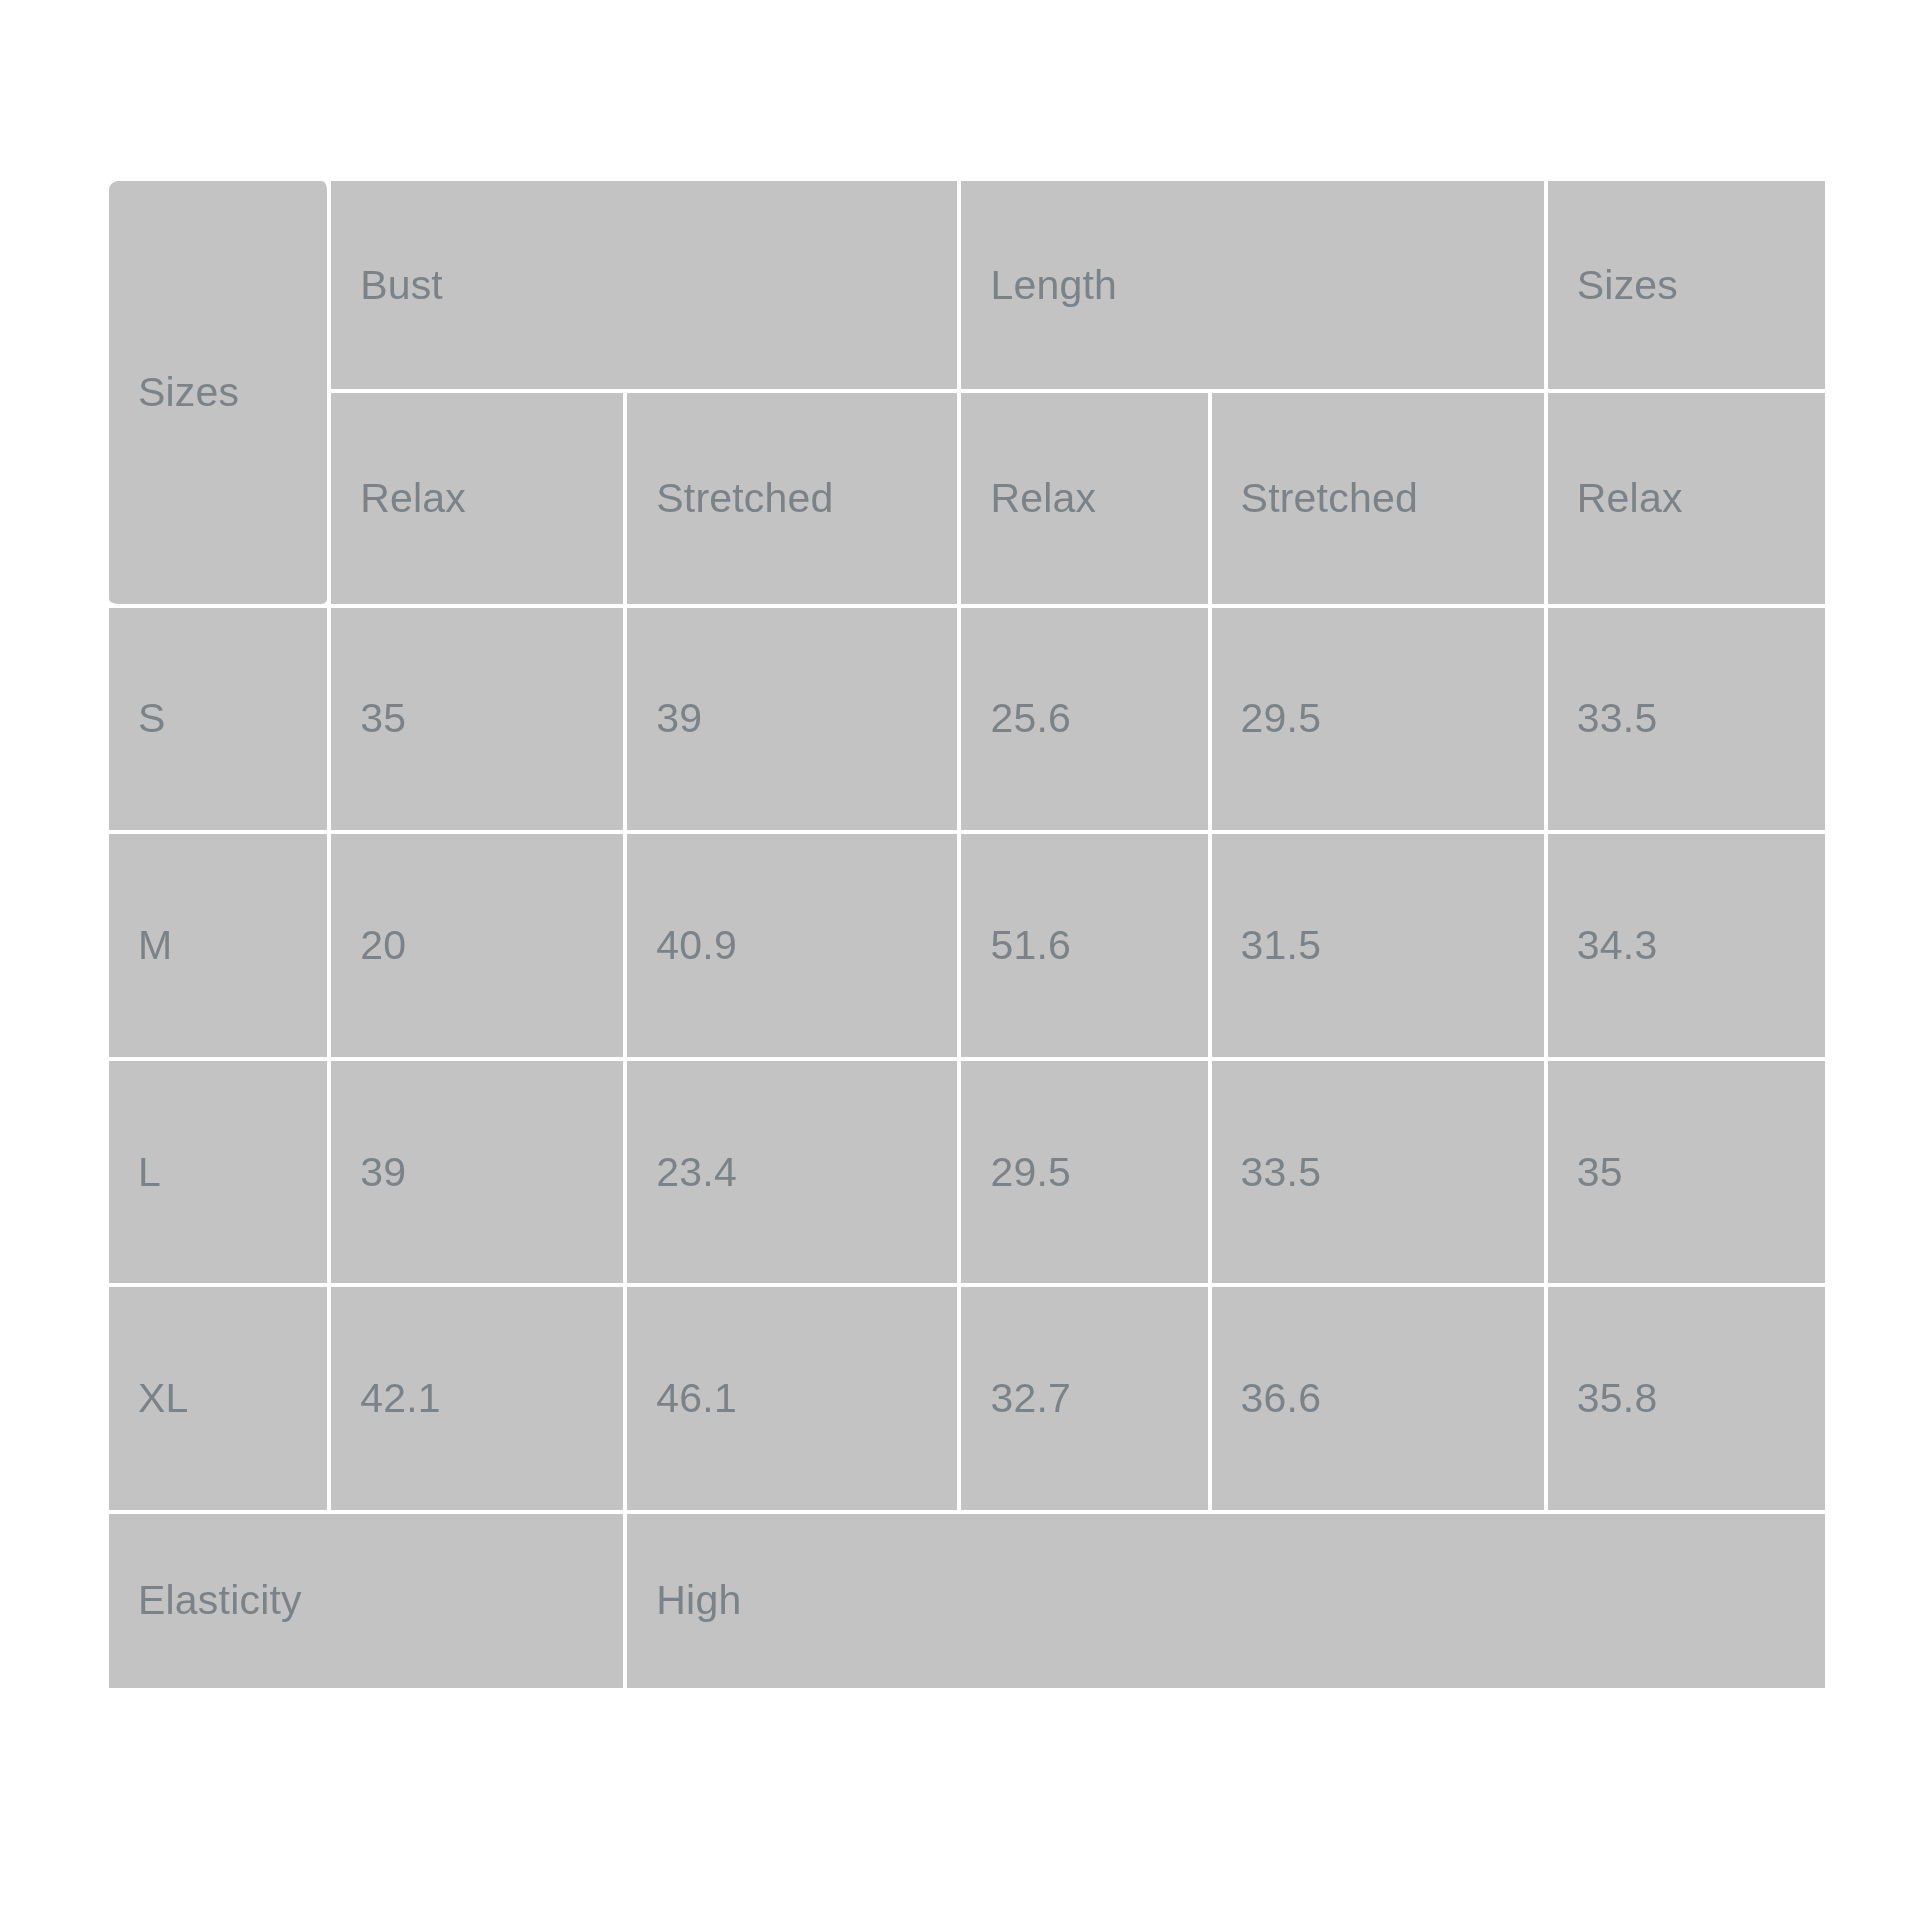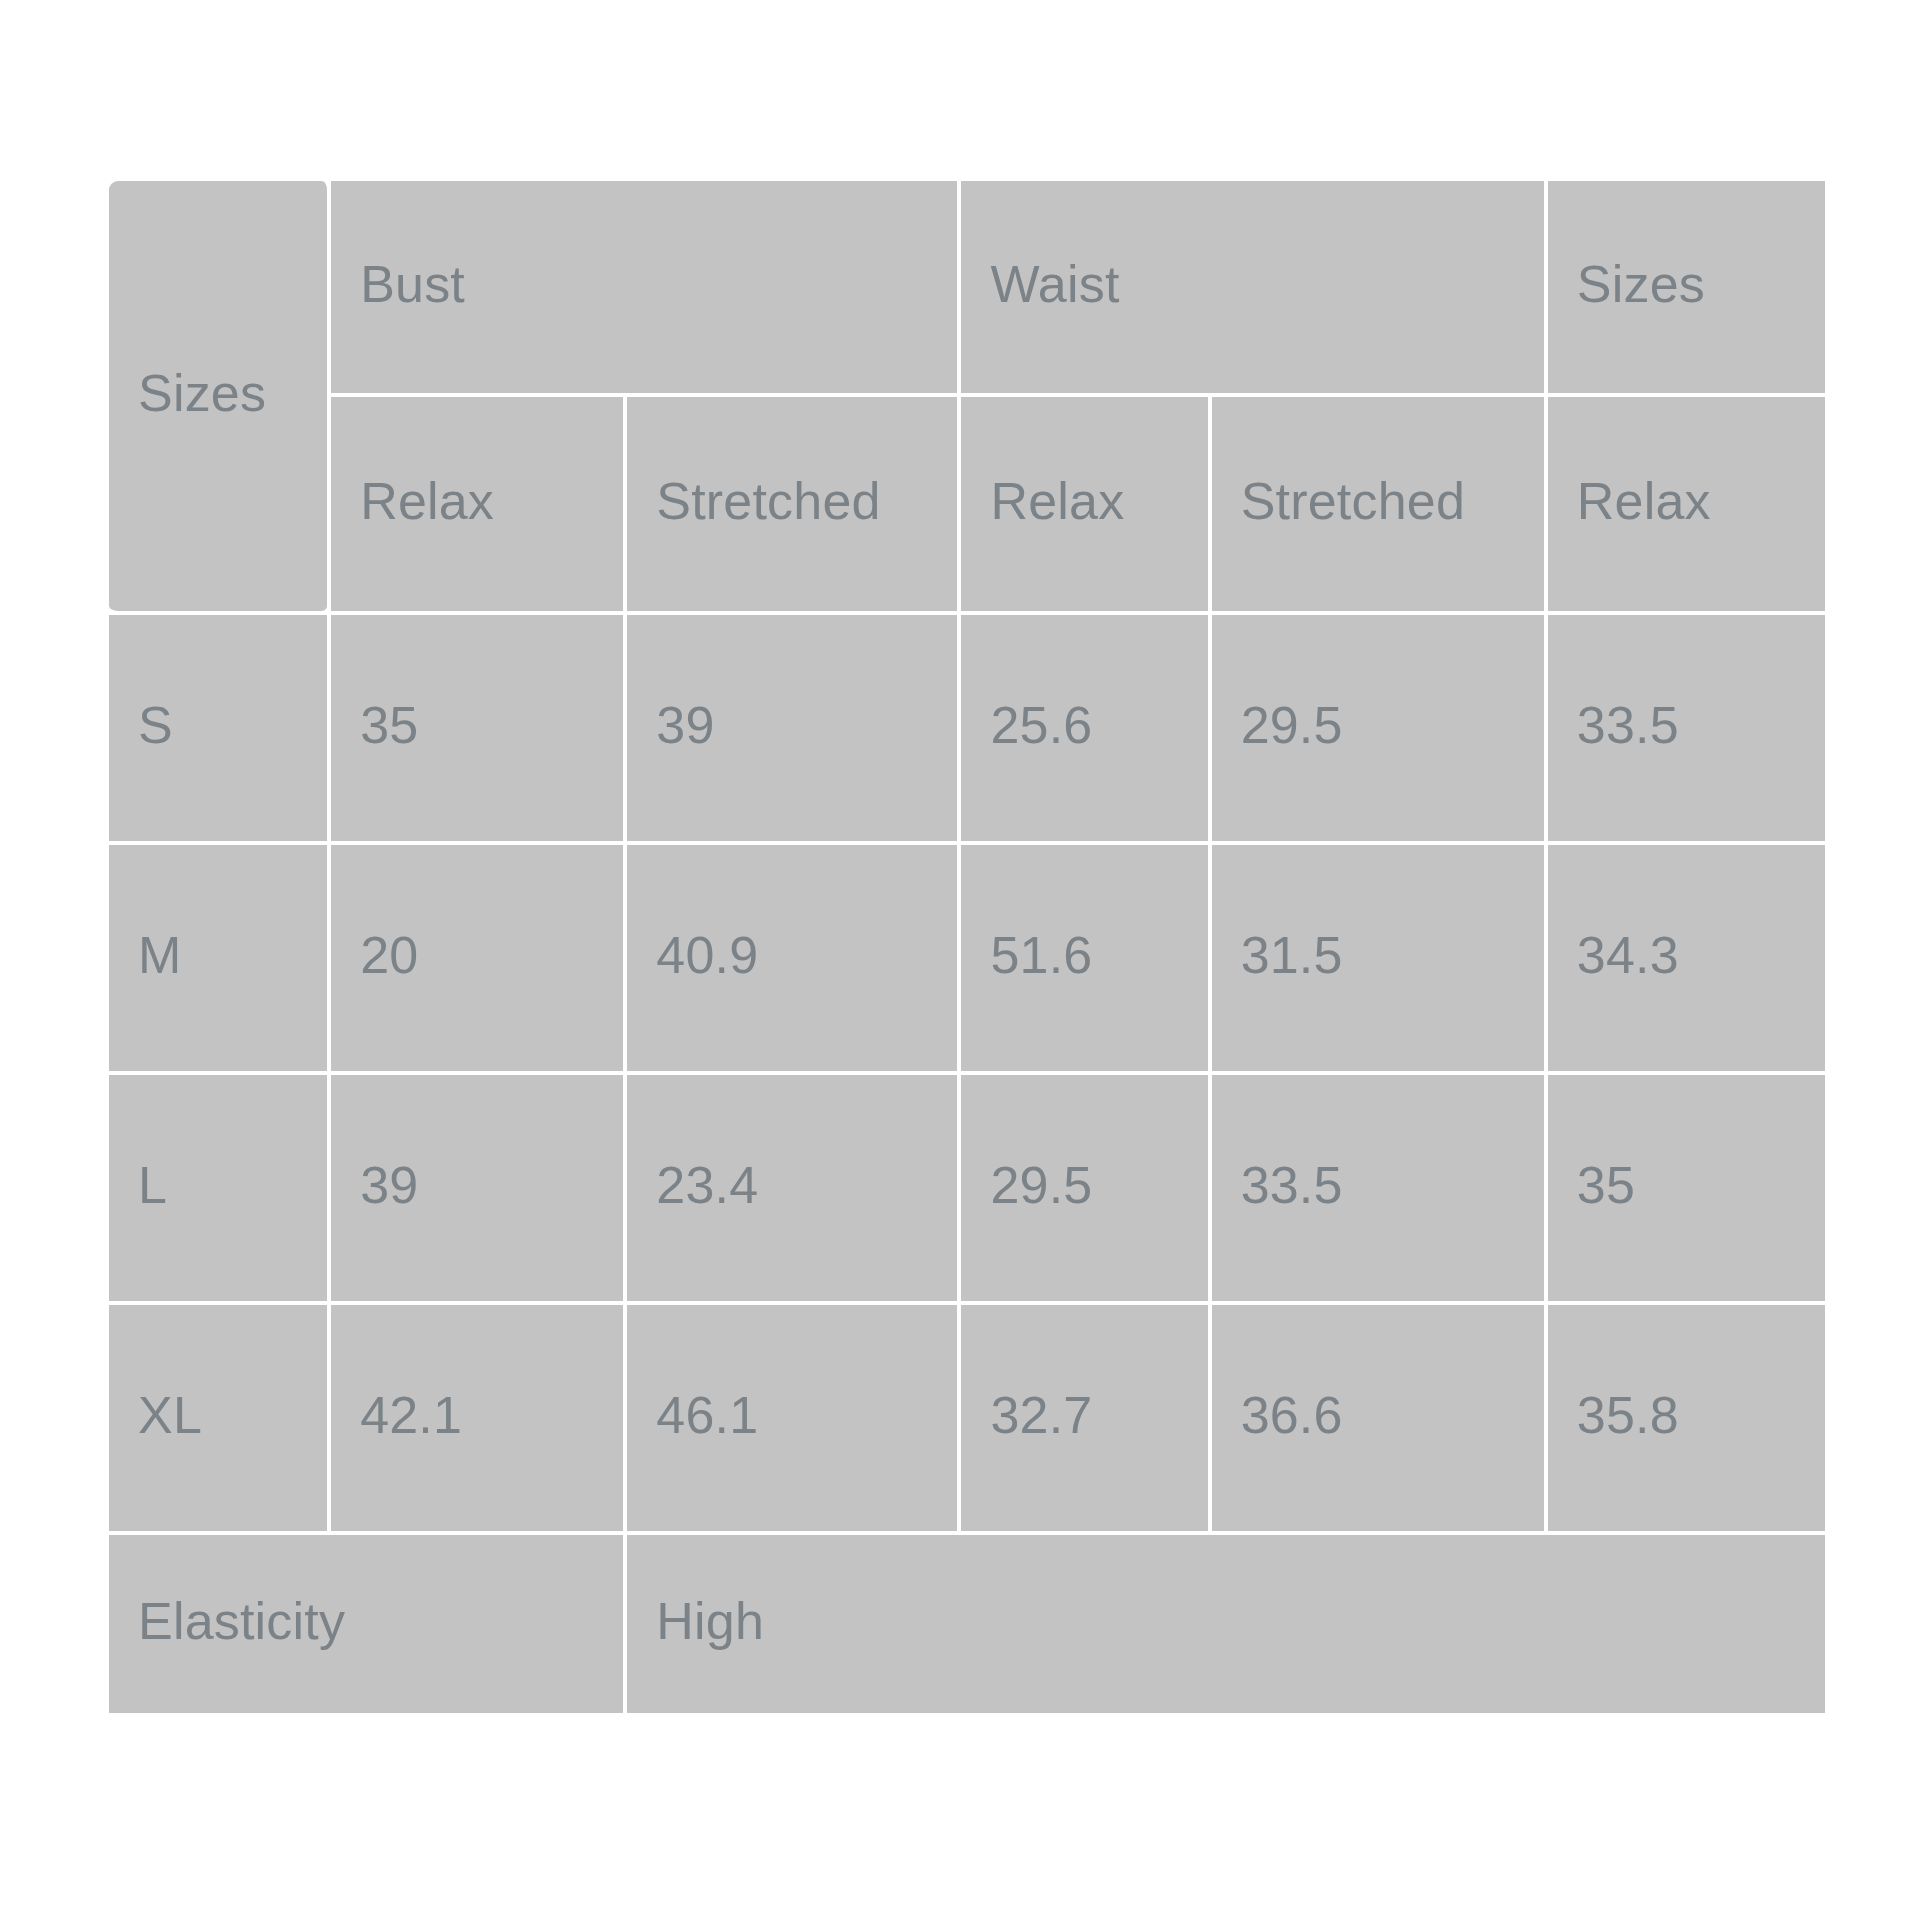--- a/index.html
+++ b/index.html
@@ -30,25 +30,25 @@
     border-spacing: 0;
     table-layout: fixed;
     background: #ffffff;
   }
 
   .size-chart td,
   .size-chart th {
     background: #c3c3c3;
     color: #7c8388;
     font-weight: normal;
-    font-size: 52px;
+    font-size: 41px;
     line-height: 1.25;
     text-align: left;
     vertical-align: middle;
-    padding: 0 0 6px 29px;
+    padding: 0 0 0 29px;
     border-right: 4.8px solid #ffffff;
     border-bottom: 4.8px solid #ffffff;
     letter-spacing: 0.2px;
     overflow: hidden;
     white-space: nowrap;
   }
 
   .size-chart tr > *:last-child {
     border-right: none;
   }
@@ -110,21 +110,21 @@
       <col class="c-bust-s">
       <col class="c-waist-r">
       <col class="c-waist-s">
       <col class="c-length-r">
     </colgroup>
     <tbody>
 
       <tr class="row-group-head">
         <td class="corner-sizes" rowspan="2">Sizes</td>
         <td class="group-head-cell" colspan="2">Bust</td>
-        <td class="group-head-cell" colspan="2">Waist</td>
+        <td class="group-head-cell" colspan="2">Length</td>
         <td class="group-head-cell">Sizes</td>
       </tr>
 
       <tr class="row-sub-head">
         <td class="sub-head-cell">Relax</td>
         <td class="sub-head-cell">Stretched</td>
         <td class="sub-head-cell">Relax</td>
         <td class="sub-head-cell">Stretched</td>
         <td class="sub-head-cell">Relax</td>
       </tr>

